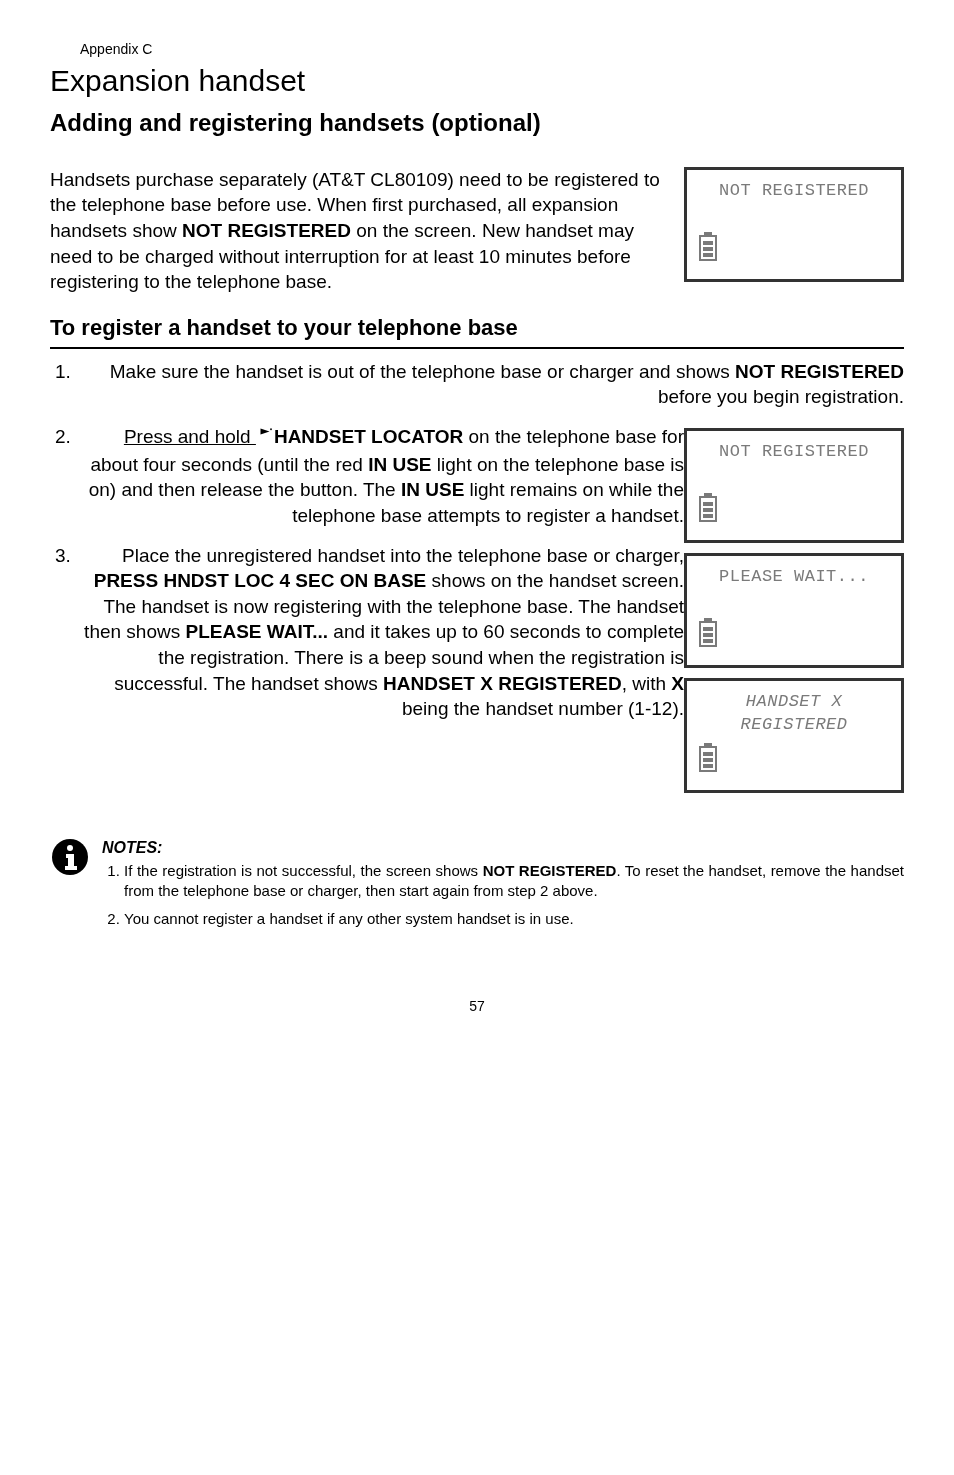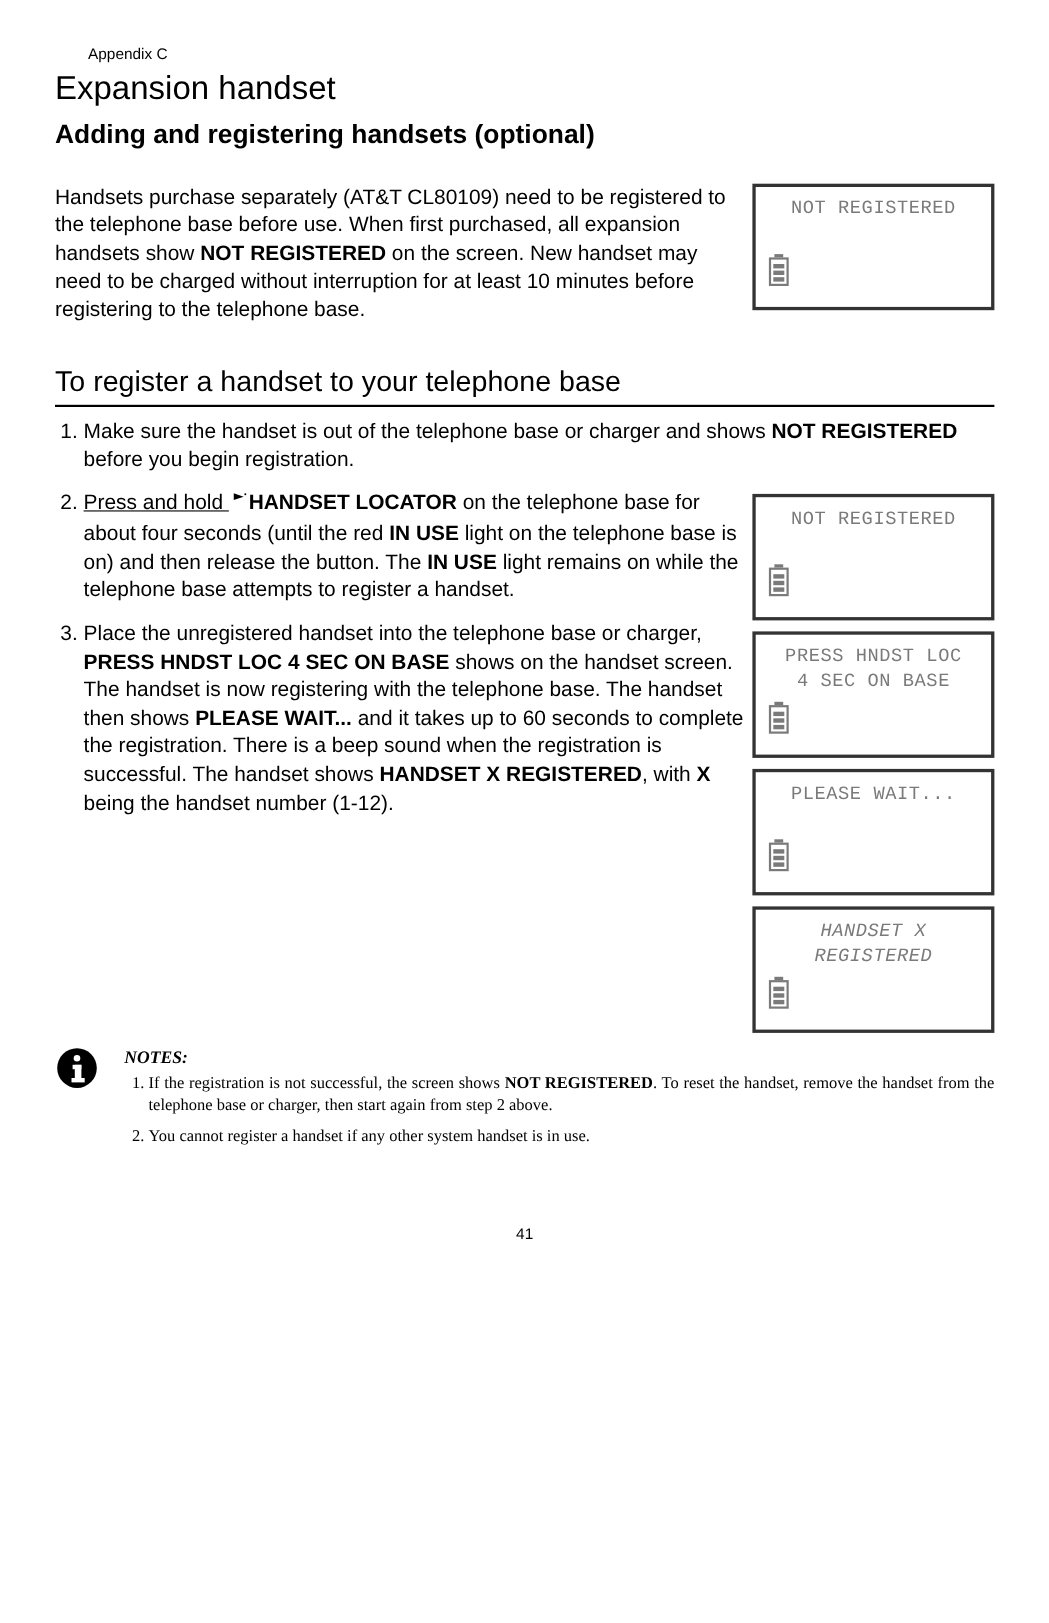--- a/index.html
+++ b/index.html
@@ -71,36 +71,37 @@
     position: absolute;
     left: 2px;
     right: 2px;
     height: 4px;
     background: #7a7a7a;
   }
   .batt .b1 { bottom: 2px; }
   .batt .b2 { bottom: 8px; }
   .batt .b3 { bottom: 14px; }
   .sub3 {
-    font-size: 26px;
-    font-weight: normal;
-    margin-top: 34px;
+    font-size: 22px;
+    font-weight: bold;
+    margin-top: 18px;
   }
   .rule {
     border: none;
     border-top: 2px solid #000;
     margin: 4px 0 10px 0;
   }
   ol.steps {
     font-size: 19px;
     padding-left: 26px;
     margin: 0;
   }
   ol.steps > li {
     margin-bottom: 14px;
+    text-align: right;
   }
   .steps-wrap {
     display: flex;
     align-items: flex-start;
   }
   .steps-left {
     flex: 1;
   }
   .screens-col {
     display: flex;
@@ -114,24 +115,23 @@
   .locator-icon {
     display: inline-block;
     vertical-align: -2px;
   }
   .locator-icon svg {
     width: 18px;
     height: 18px;
   }
   .notes-wrap {
     display: flex;
-    gap: 23px;
-    margin-top: 12px;
+    gap: 12px;
+    margin-top: 44px;
     align-items: flex-start;
-    font-family: Liberation Serif, serif;
   }
   .info-icon svg {
     width: 40px;
     height: 40px;
   }
   .notes-label {
     font-weight: bold;
     font-style: italic;
     font-size: 16px;
     margin-bottom: 2px;
@@ -195,27 +195,20 @@
       </li>
     </ol>
   </div>
 
   <div class="screens-col">
     <div class="screen-box">
       <div class="screen-line1">NOT REGISTERED</div>
       <div class="screen-line2"><span class="batt"><span class="bar b1"></span><span class="bar b2"></span><span class="bar b3"></span></span></div>
     </div>
     <div class="screen-box">
-      <div>
-        <div class="screen-line1">PRESS HNDST LOC</div>
-        <div class="screen-line1">4 SEC ON BASE</div>
-      </div>
-      <div class="screen-line2"><span class="batt"><span class="bar b1"></span><span class="bar b2"></span><span class="bar b3"></span></span></div>
-    </div>
-    <div class="screen-box">
       <div class="screen-line1">PLEASE WAIT...</div>
       <div class="screen-line2"><span class="batt"><span class="bar b1"></span><span class="bar b2"></span><span class="bar b3"></span></span></div>
     </div>
     <div class="screen-box">
       <div>
         <div class="screen-line1 screen-center">HANDSET X</div>
         <div class="screen-line1 screen-center">REGISTERED</div>
       </div>
       <div class="screen-line2"><span class="batt"><span class="bar b1"></span><span class="bar b2"></span><span class="bar b3"></span></span></div>
     </div>
@@ -236,13 +229,13 @@
     <div class="notes-label">NOTES:</div>
     <ol class="notes">
       <li>
         <span>If the registration is not successful, the screen shows </span><b>NOT REGISTERED</b><span>. To reset the handset, remove the handset from the telephone base or charger, then start again from step 2 above.</span>
       </li>
       <li>You cannot register a handset if any other system handset is in use.</li>
     </ol>
   </div>
 </div>
 
-<div class="page-num">41</div>
+<div class="page-num">57</div>
 
 </body></html>

